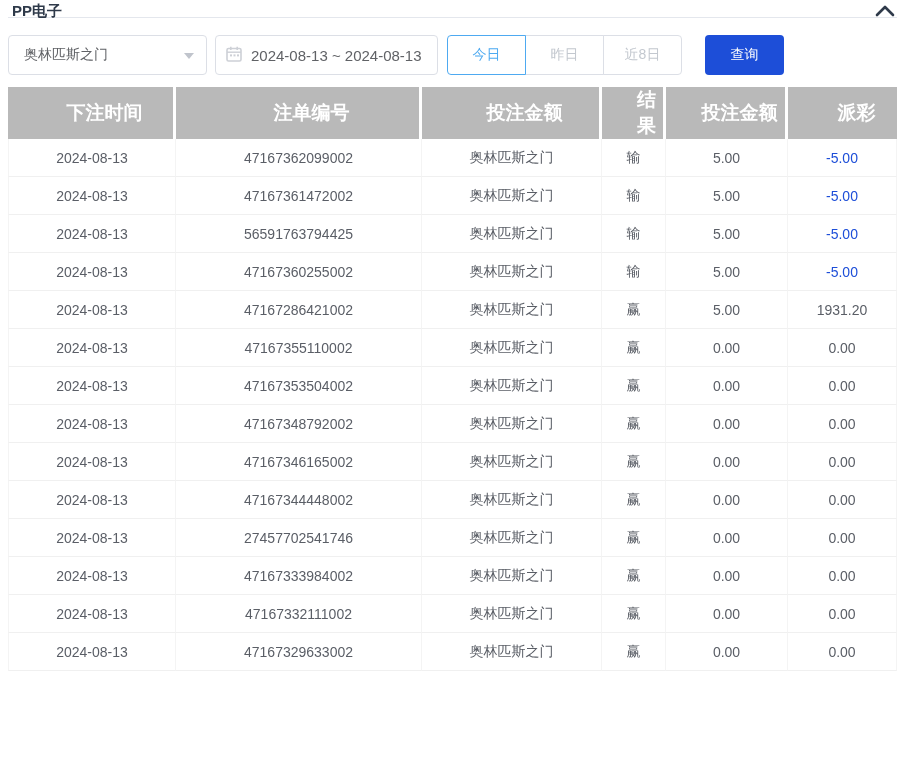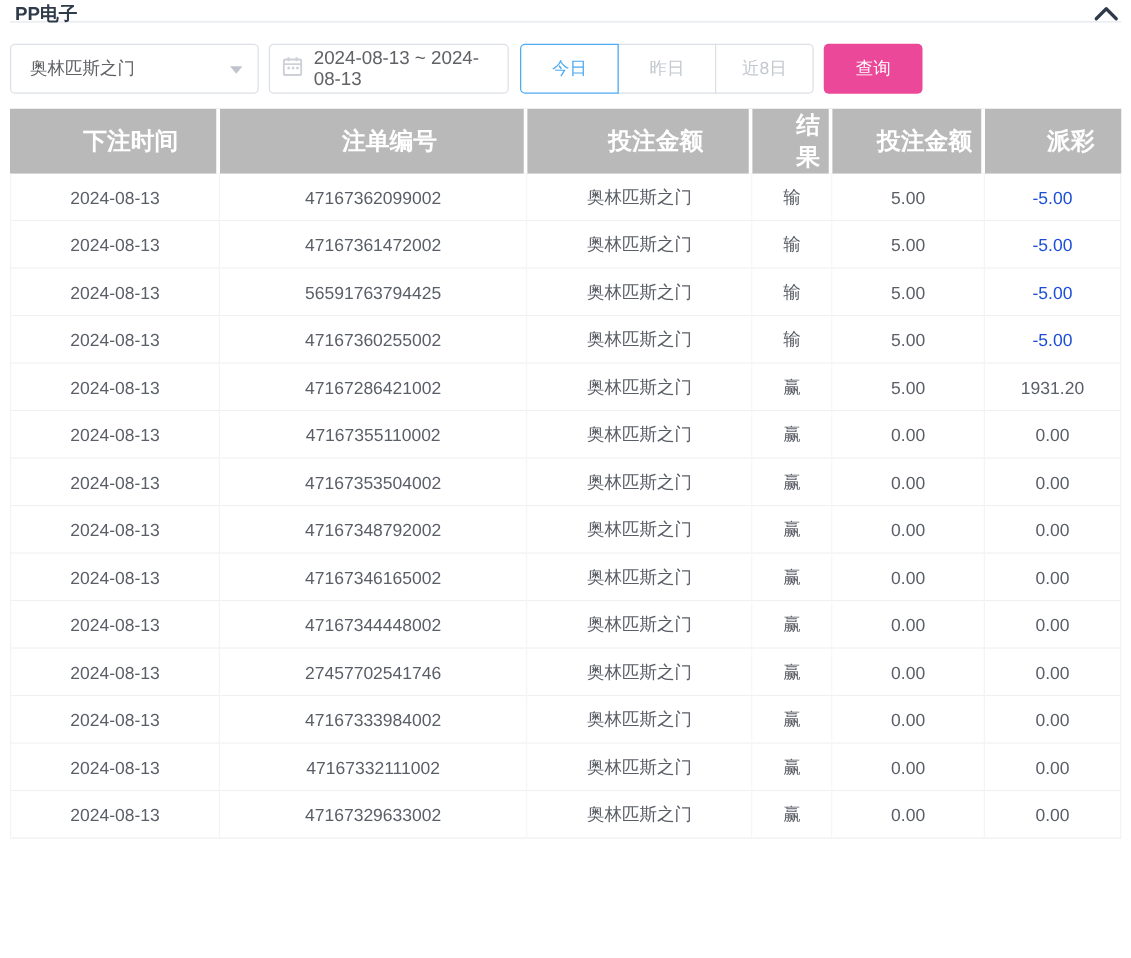--- a/index.html
+++ b/index.html
@@ -46,21 +46,21 @@
   }
   .caret-down {
     width: 0; height: 0;
     border-left: 5px solid transparent;
     border-right: 5px solid transparent;
     border-top: 6px solid #c0c4cc;
     margin-top: 2px;
   }
   .date-box {
     margin-left: 8px;
-    width: 192px; height: 40px;
+    width: 223px; height: 40px;
     border: 1px solid #dcdfe6; border-radius: 4px;
     display: flex; align-items: center;
     padding: 0 10px;
     font-size: 15px; color: #606266;
     background: #fff; cursor: pointer;
   }
   .date-box svg { margin-right: 9px; flex: 0 0 auto; }
 
   .btn-group { margin-left: 9px; display: flex; align-items: center; }
   .btn-group .range-btn {
@@ -72,23 +72,23 @@
     margin-left: -1px;
     position: relative;
     font-family: inherit;
   }
   .btn-group .range-btn:first-child { border-radius: 4px 0 0 4px; margin-left: 0; }
   .btn-group .range-btn:last-child { border-radius: 0 4px 4px 0; }
   .btn-group .range-btn.active {
     color: #4eaaf1; border-color: #4eaaf1; z-index: 1;
   }
   .query-btn {
-    margin-left: 8px;
+    margin-left: 23px;
     width: 79px; height: 40px;
-    background: #ec4899; color: #fff;
+    background: #1d4ed8; color: #fff;
     border: none; border-radius: 4px;
     font-size: 14px; cursor: pointer;
     font-family: inherit;
   }
 
   
   table { border-collapse: separate; border-spacing: 0; table-layout: fixed; width: 889px; }
   .summary-table { margin-top: 20px; }
   .summary-table th {
     height: 40px;

